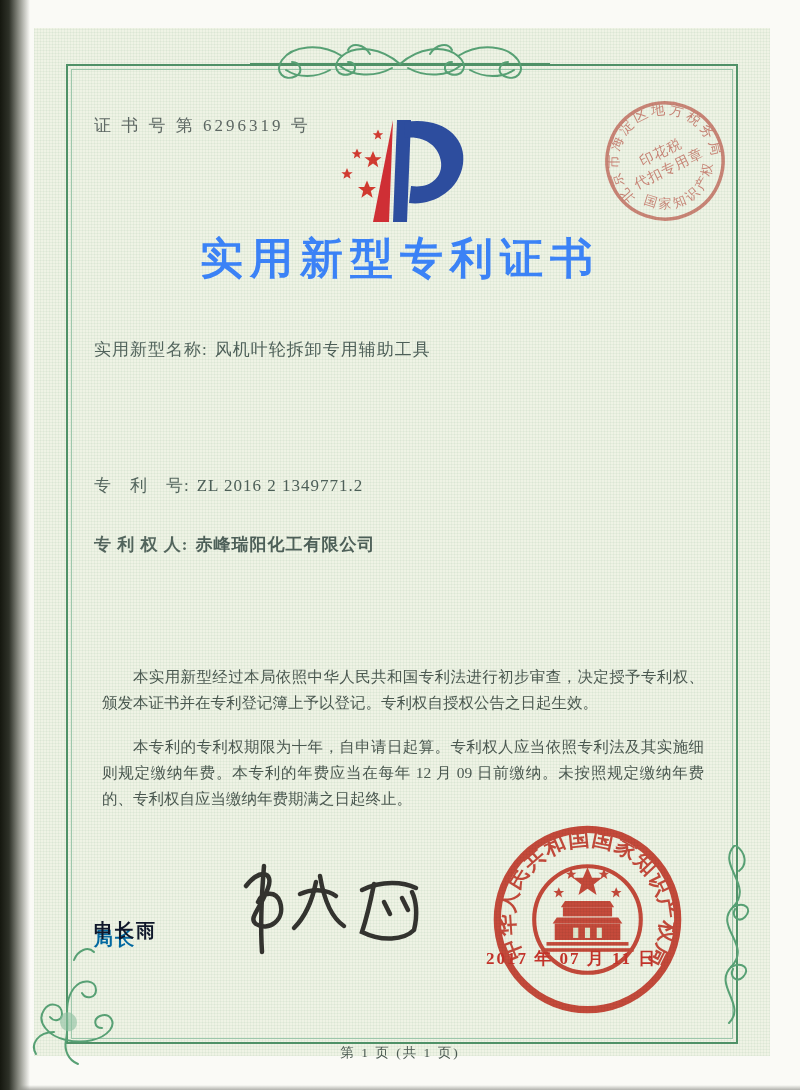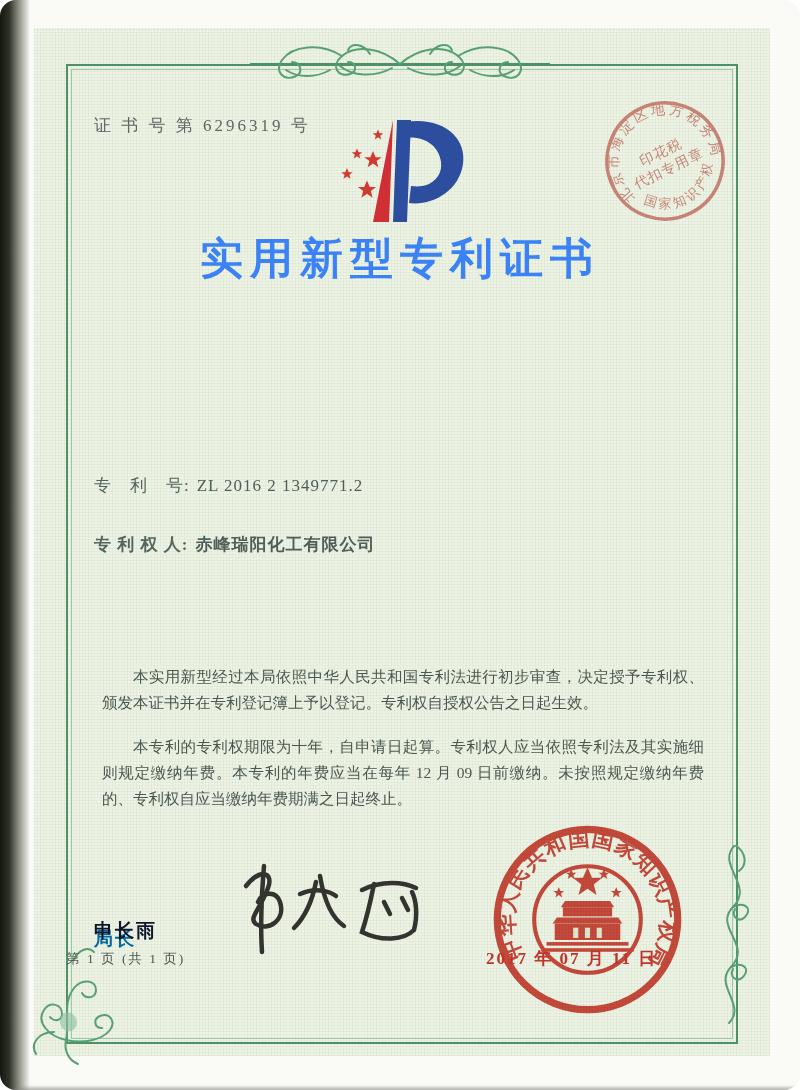--- a/index.html
+++ b/index.html
@@ -1,17 +1,17 @@
 <!DOCTYPE html>
 <html><head>
 <meta charset="utf-8">
 <style>
   html,body{margin:0;padding:0;}
   .page{position:relative;width:800px;height:1090px;background:#fafaf6;overflow:hidden;
-        font-family:"Liberation Serif",serif;border-radius:16px;}
+        font-family:"Liberation Serif",serif;}
   .texture{position:absolute;left:34px;top:28px;right:30px;bottom:34px;background:#eff3e5;
     background-image:
       repeating-linear-gradient(0deg, rgba(110,160,120,.08) 0 1px, transparent 1px 3px),
       repeating-linear-gradient(90deg, rgba(110,160,120,.08) 0 1px, transparent 1px 3px);}
   .edge-left{position:absolute;left:0;top:0;width:30px;height:100%;z-index:50;
     background:linear-gradient(90deg,#15170f 0%,#2e3128 30%,#8c8e85 62%,rgba(250,250,246,0) 100%);}
   .edge-bottom{position:absolute;left:0;bottom:0;width:100%;height:5px;z-index:49;
     background:linear-gradient(0deg,rgba(40,42,36,.35),rgba(40,42,36,0));}
   .frame{position:absolute;left:66px;top:64px;width:668px;height:976px;
     border:2px solid #4f9167;z-index:1;}
@@ -30,21 +30,21 @@
   .signer-title{position:absolute;left:94px;top:882px;font-size:19px;font-weight:bold;
     color:#0369a1;font-family:"Liberation Sans",sans-serif;letter-spacing:2px;z-index:3;margin-top:44px;}
   .signer-name{position:absolute;left:94px;top:918px;font-size:19px;font-weight:bold;
     color:#0f172a;font-family:"Liberation Sans",sans-serif;letter-spacing:2px;z-index:3;}
   .signature{position:absolute;left:212px;top:860px;z-index:4;}
   .seal{position:absolute;left:485px;top:817px;z-index:4;opacity:.9;mix-blend-mode:multiply;}
   .seal-date{position:absolute;left:486px;top:947px;font-size:17px;font-weight:bold;
     color:#c2332a;letter-spacing:2px;z-index:5;}
   .stamp{position:absolute;left:590px;top:86px;z-index:4;opacity:.62;
     transform:rotate(-26deg);mix-blend-mode:multiply;}
-  .footer{position:absolute;left:66px;top:950px;width:668px;text-align:left;font-size:13.5px;
+  .footer{position:absolute;left:66px;top:1044px;width:668px;text-align:center;font-size:13.5px;
     color:#4b5a52;letter-spacing:2px;z-index:3;}
   .seal-ring-text{font-family:"Liberation Serif",serif;font-weight:bold;font-size:21px;
     letter-spacing:1px;fill:#cf392c;}
   .stamp-text-top{font-family:"Liberation Serif",serif;font-size:14px;letter-spacing:3px;fill:#c2453a;}
   .stamp-text-bot{font-family:"Liberation Serif",serif;font-size:13px;letter-spacing:3px;fill:#c2453a;}
   .stamp-text-c{font-family:"Liberation Serif",serif;font-size:14px;letter-spacing:1px;fill:#c2453a;}
 </style>
 </head>
 <body>
 
@@ -100,20 +100,23 @@
     <path d="M82 12 C120 6 144 28 140 54 C136 82 108 96 86 93 L88 76 C106 79 120 68 118 52 C116 35 100 25 81 28 Z" fill="#2d4d9e"></path>
     <use href="#lst" transform="translate(55,25) scale(0.55)"></use>
     <use href="#lst" transform="translate(34,44) scale(0.55)"></use>
     <use href="#lst" transform="translate(50,50) scale(0.9)"></use>
     <use href="#lst" transform="translate(24,64) scale(0.6)"></use>
     <use href="#lst" transform="translate(44,80) scale(0.95)"></use>
   </svg>
 
   <div class="title">实用新型专利证书</div>
 
+  <div class="field" style="top:338px;">
+    <span>实用新型名称:</span><span class="val">风机叶轮拆卸专用辅助工具</span>
+  </div>
   <div class="field" style="top:449px;margin-top:25px;">
     <span>专　利　号:</span><span class="val">ZL 2016 2 1349771.2</span>
   </div>
   <div class="field" style="top:533px;font-weight:bold;">
     <span>专 利 权 人:</span><span class="val">赤峰瑞阳化工有限公司</span>
   </div>
 
   <div class="paras">
     <p>本实用新型经过本局依照中华人民共和国专利法进行初步审查，决定授予专利权、颁发本证书并在专利登记簿上予以登记。专利权自授权公告之日起生效。</p>
     <p>本专利的专利权期限为十年，自申请日起算。专利权人应当依照专利法及其实施细则规定缴纳年费。本专利的年费应当在每年 12 月 09 日前缴纳。未按照规定缴纳年费的、专利权自应当缴纳年费期满之日起终止。</p>

